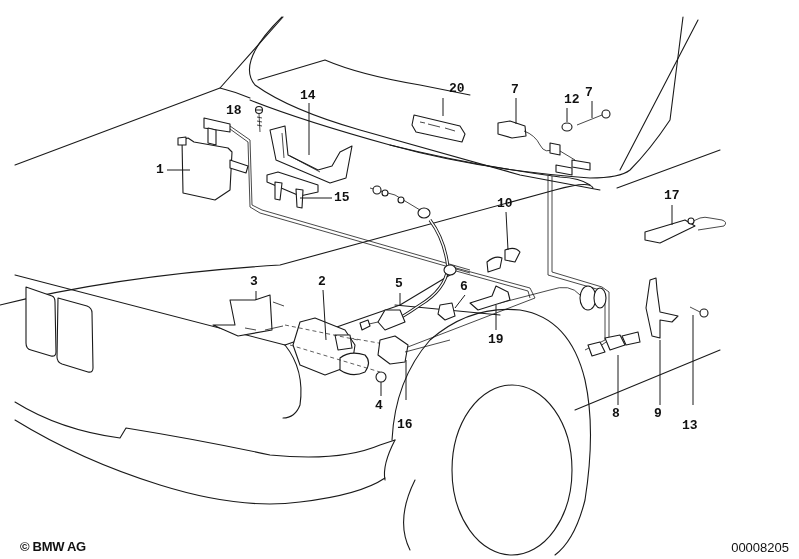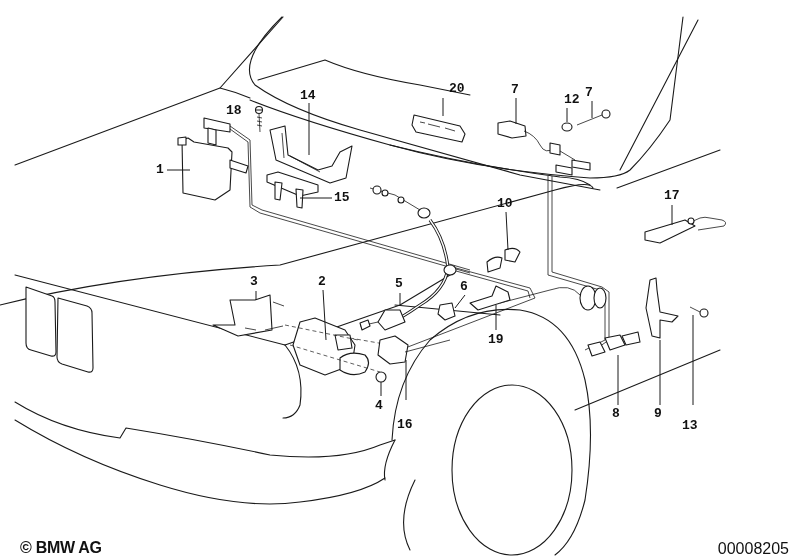--- a/index.html
+++ b/index.html
@@ -8,23 +8,23 @@
   #diagram { position: absolute; left: 0; top: 0; width: 799px; height: 559px; }
   .ln { fill: none; stroke: #1a1a1a; stroke-width: 1.1; stroke-linejoin: round; stroke-linecap: round; }
   .thin { fill: none; stroke: #1a1a1a; stroke-width: 0.8; }
   .dash { fill: none; stroke: #1a1a1a; stroke-width: 0.7; stroke-dasharray: 4 3; }
   .part { fill: #ffffff; stroke: #1a1a1a; stroke-width: 1.1; stroke-linejoin: round; }
   .cable { fill: none; stroke: #1a1a1a; stroke-width: 3.2; }
   .cable-in { fill: none; stroke: #ffffff; stroke-width: 1.4; }
   .leader { fill: none; stroke: #1a1a1a; stroke-width: 1; }
   .callout { position: absolute; font-family: Liberation Mono, monospace; font-weight: bold;
              font-size: 13px; color: #111; line-height: 1; white-space: nowrap; }
-  .copyright { position: absolute; left: 20px; top: 539px; font-size: 16px; font-weight: bold;
+  .copyright { position: absolute; left: 20px; top: 539px; font-size: 13px; font-weight: bold;
                color: #111; font-family: "Liberation Sans", sans-serif; letter-spacing: -0.3px; }
-  .docnum { position: absolute; right: 10px; top: 540px; font-size: 16px; color: #111;
+  .docnum { position: absolute; right: 10px; top: 540px; font-size: 13px; color: #111;
             font-family: "Liberation Sans", sans-serif; }
 </style>
 </head>
 <body>
 
 <svg id="diagram" viewBox="0 0 799 559" xmlns="http://www.w3.org/2000/svg">
 
   <g>
 
     <path class="ln" d="M15,165 L220,88 L283,17"></path>

